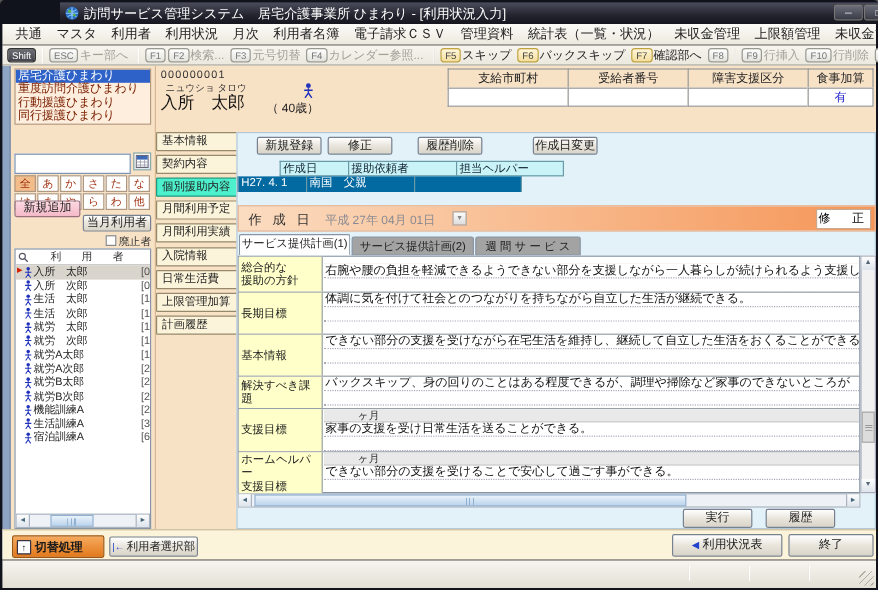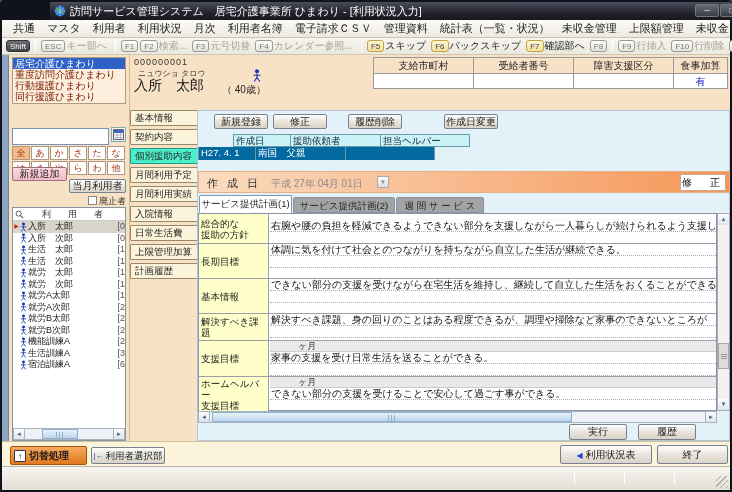--- a/index.html
+++ b/index.html
@@ -458,21 +458,21 @@
             <div class="fline"></div>
               <div class="fline"></div>
           </div>
         </div>
 
         <div class="frow" style="top:99px;height:27px;">
           <div class="flabel">
               <span>解決すべき課題</span>
             </div>
           <div class="fbody">
-            <div class="fline">解決すべき課題、身の回りのことはある程度できるが、調理や掃除など家事のできないところが</div>
+            <div class="fline">バックスキップ、身の回りのことはある程度できるが、調理や掃除など家事のできないところが</div>
             <div class="fline"></div>
           </div>
         </div>
 
         <div class="frow" style="top:126px;height:36px;">
           <div class="flabel">
               <span>支援目標</span>
             </div>
           <div class="fbody">
             <div class="fgrey">ヶ月</div>

